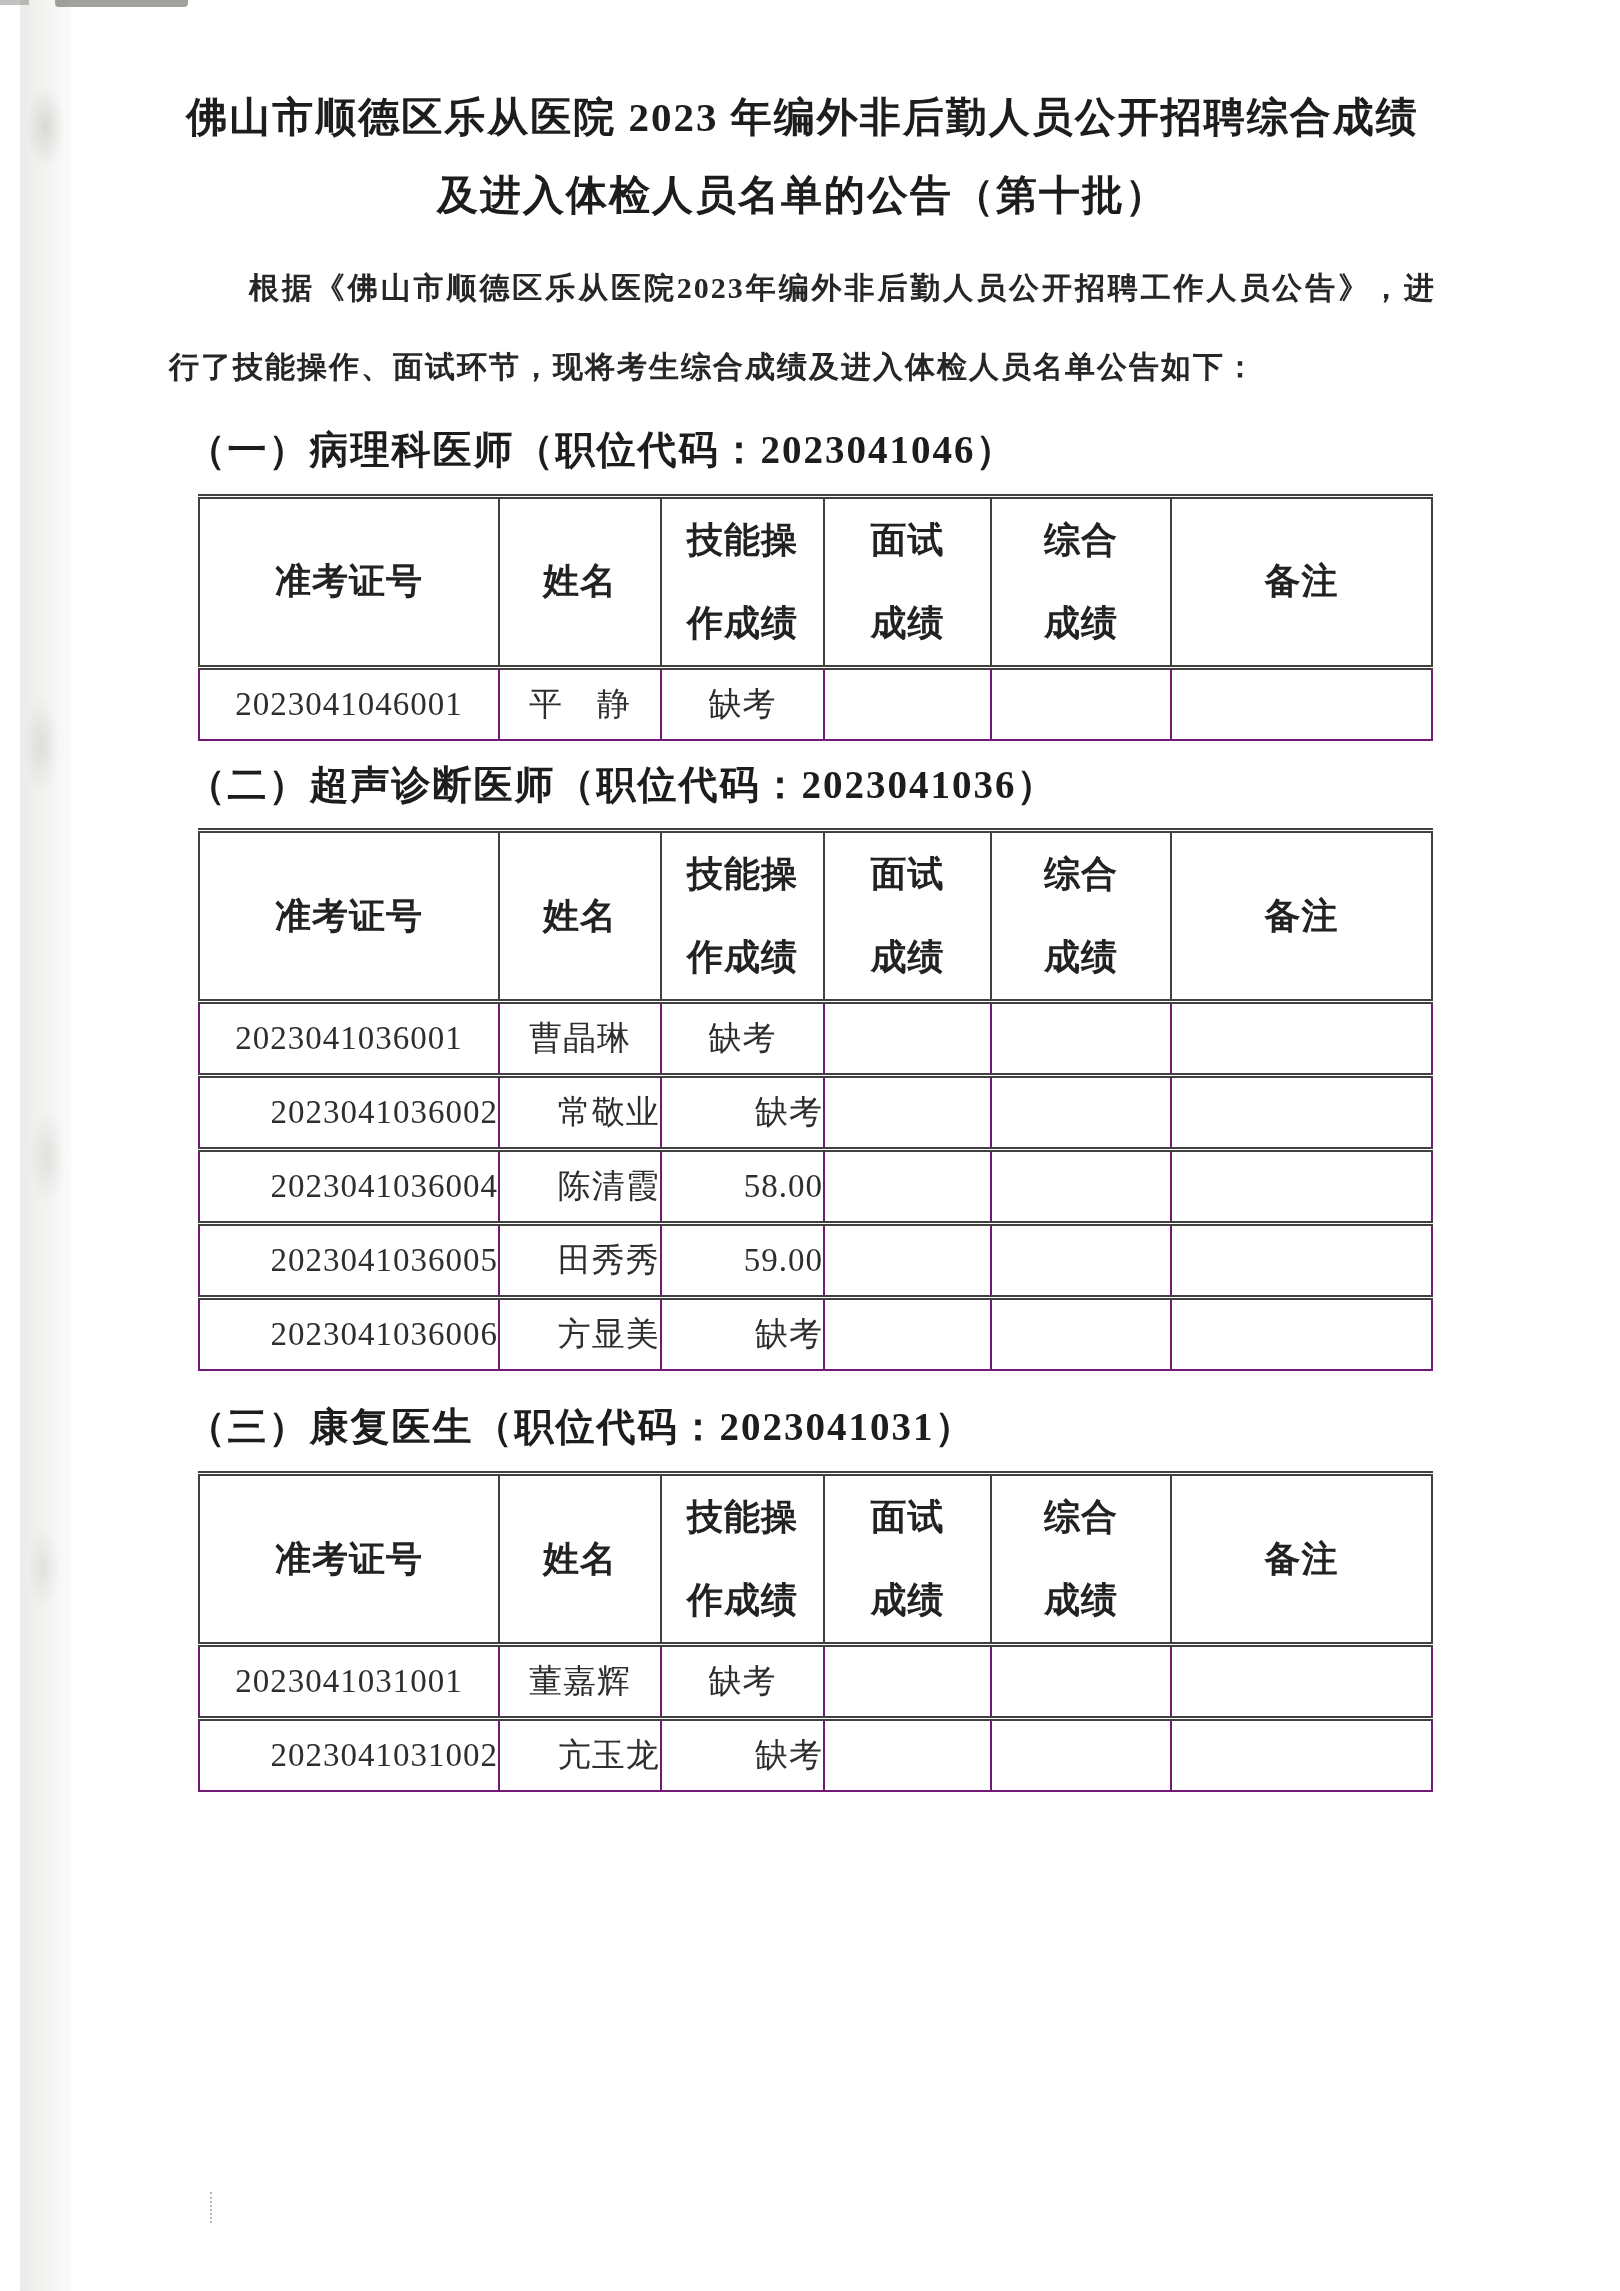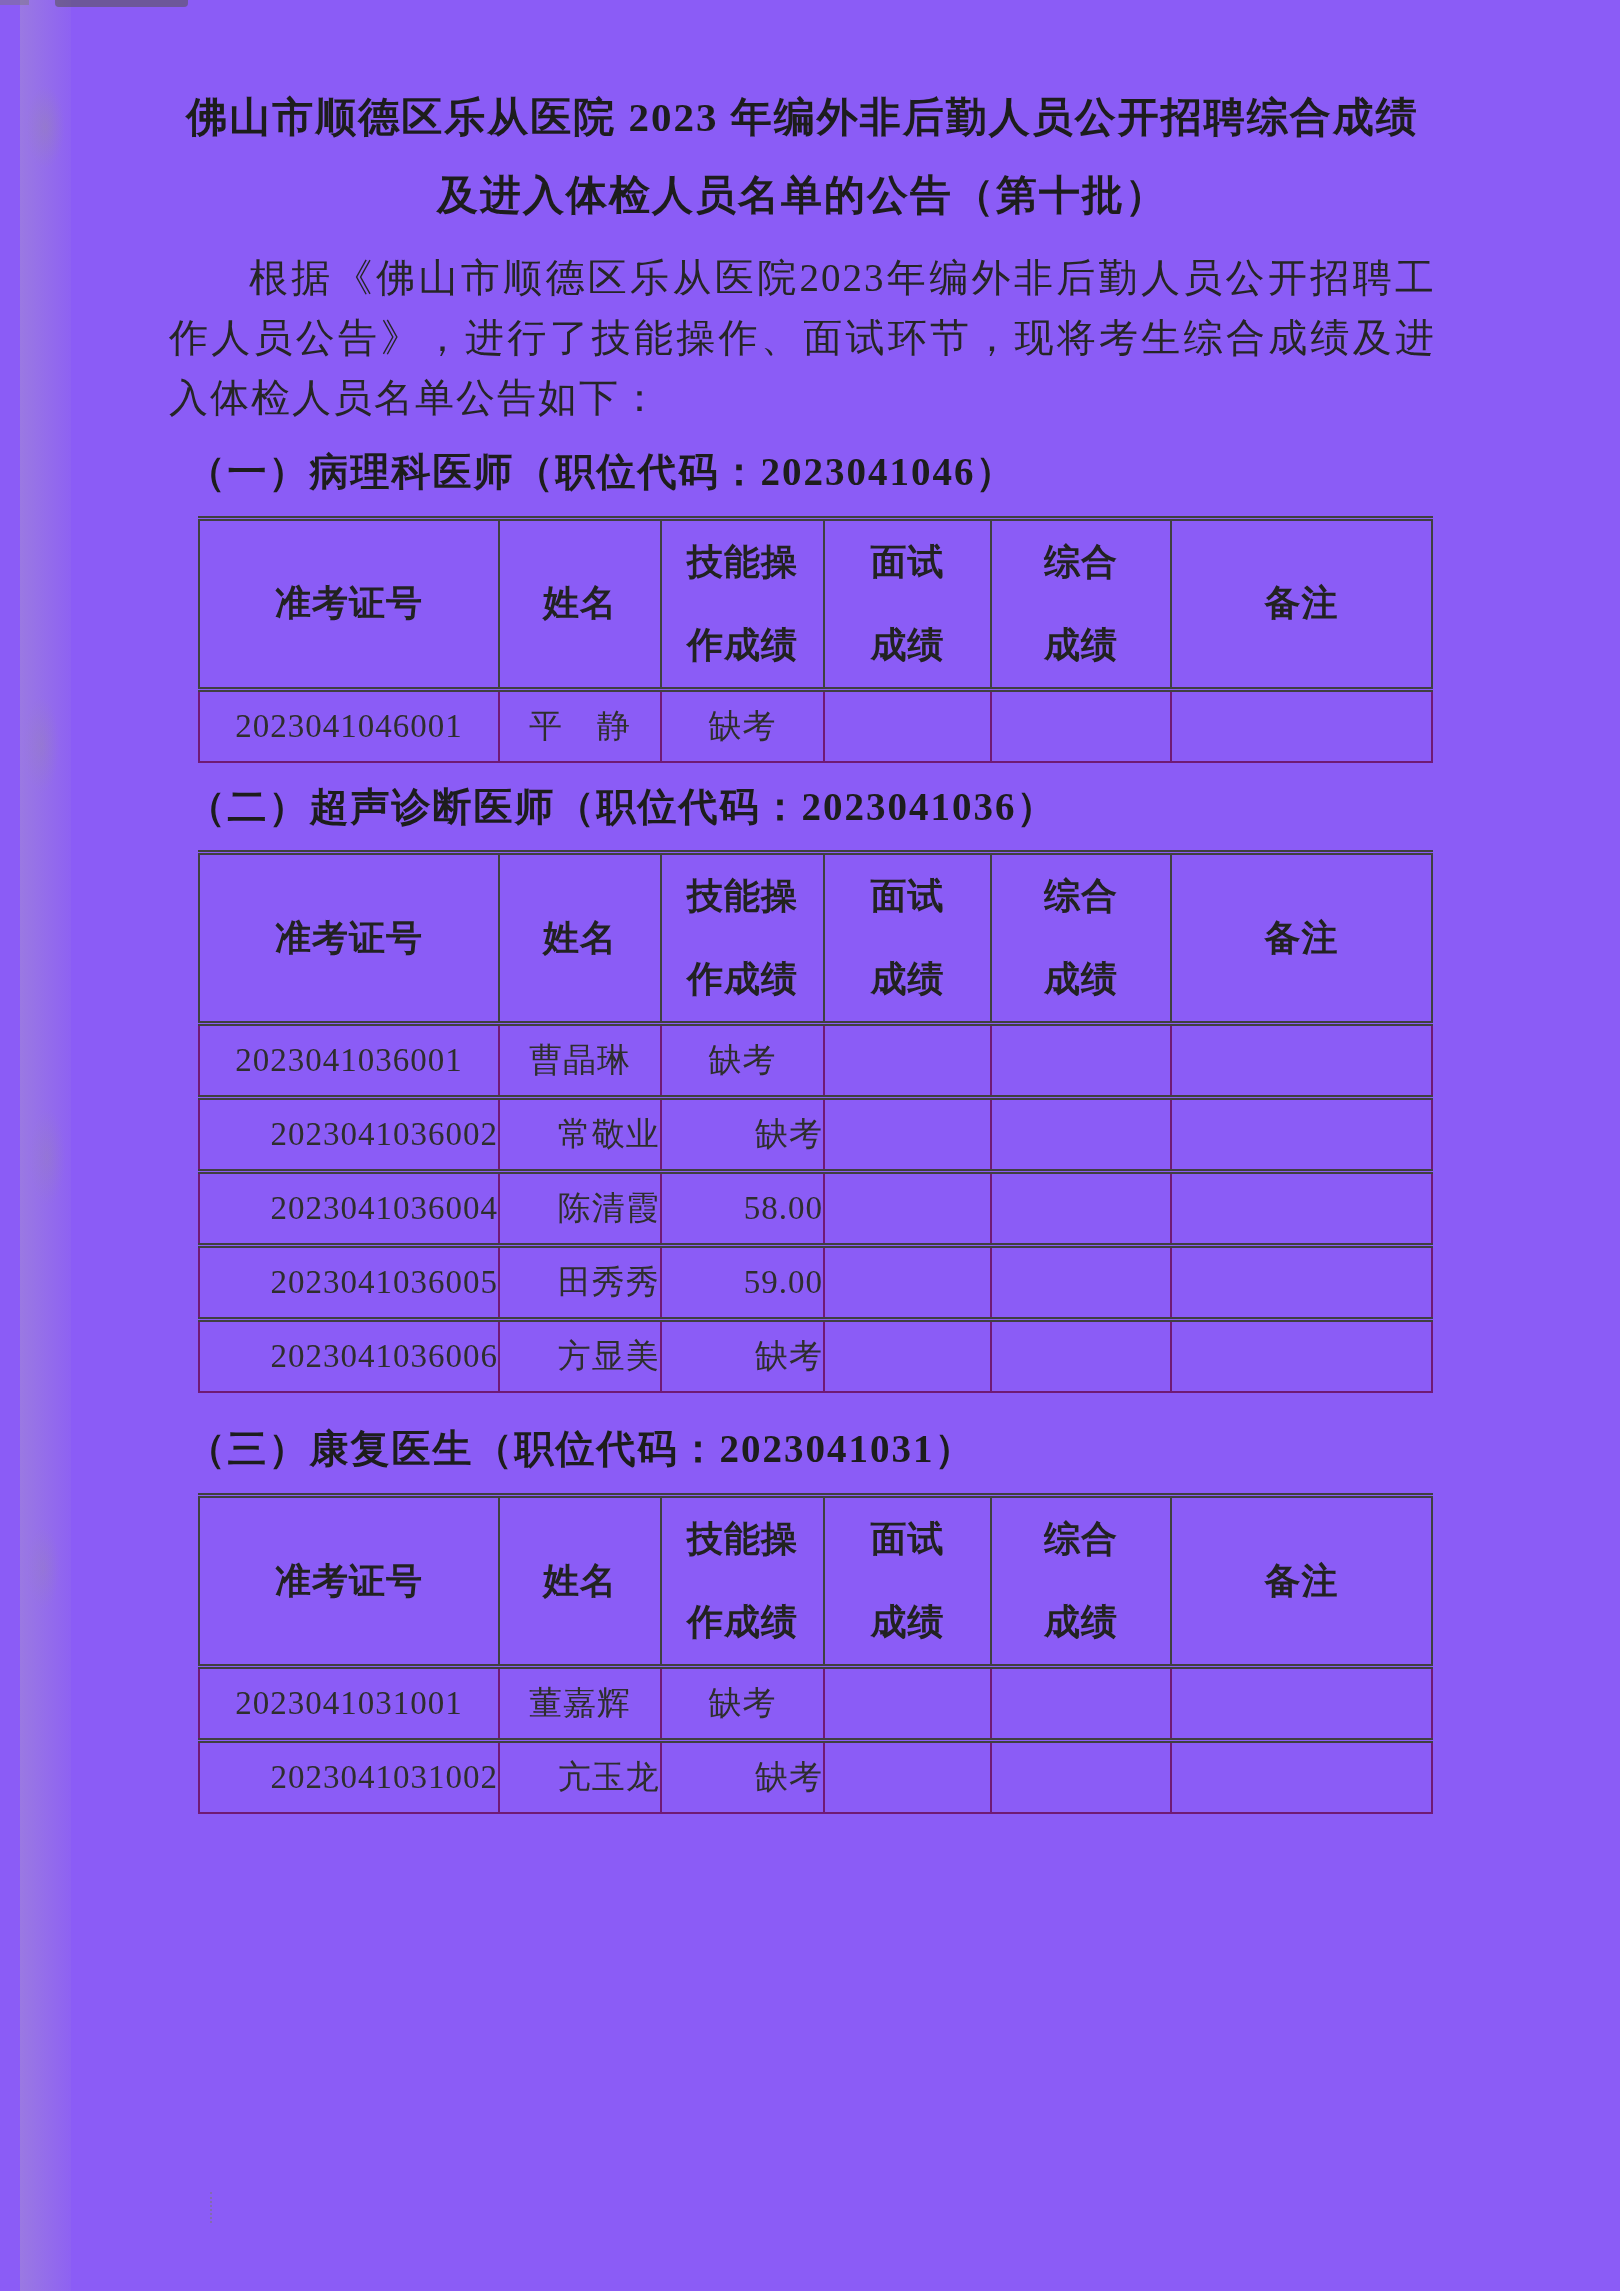--- a/index.html
+++ b/index.html
@@ -1,19 +1,19 @@
 <!DOCTYPE html>
 <html lang="zh"><head>
 <meta charset="utf-8">
 <style>
   html,body { margin:0; padding:0; background:#e9e8e5; }
   .page {
     position:relative;
     width:1620px; height:2292px;
-    background:#8b5cf6;
+    background:#ffffff;
     overflow:hidden;
     font-family:"Liberation Serif","DejaVu Serif",serif;
     color:#2b2b2b;
   }
   
   .edge-band {
     position:absolute; left:19.6px; top:0; width:51px; height:100%;
     background:
       radial-gradient(27.4px 59px at 25.5px 127px, rgba(150,148,140,.28), rgba(150,148,140,0) 70%),
       radial-gradient(25.5px 69px at 21.6px 745px, rgba(150,148,140,.22), rgba(150,148,140,0) 70%),
@@ -24,22 +24,22 @@
   .smudge-a { position:absolute; top:0; left:55px; width:133px; height:6.9px; background:#55534f; opacity:.55; border-radius:0 0 3.9px 3.9px; }
   .smudge-b { position:absolute; top:0; left:0;  width:29px;  height:4.9px; background:#7a7874; opacity:.45; }
   .dots-artifact { position:absolute; left:210px; top:2192px; height:31px; width:0; border-left:2.9px dotted rgba(125,122,115,.55); }
 
   .content { padding:78px 184px 0 169px; }
 
   .title { margin:0; font-size:41px; font-weight:bold; line-height:78px; text-align:center; letter-spacing:2px; color:#1d1d1d; }
   .title .tline { display:block; }
 
   .intro {
-    margin:13.7px 0 0; font-size:39px; line-height:60px;
-    text-align:justify; text-indent:80px; letter-spacing:2px; color:#262626;
+    margin:13.7px 0 0; font-size:30px; line-height:79px;
+    text-align:justify; text-indent:80px; letter-spacing:2px; color:#262626;font-weight:bold;
   }
 
   .sec  { margin:2.9px 0 0; font-size:39px; font-weight:bold; line-height:83px; text-indent:63px; letter-spacing:2px; color:#1d1d1d; }
   .sub  { margin:2px 0 0; font-size:39px; font-weight:bold; line-height:83px; text-indent:17.6px; letter-spacing:2px; color:#1d1d1d; }
   .sub3 { margin-top:13.7px; }
 
   table.score-table {
     width:1235px; margin:2.9px 0 0 29px;
     border-collapse:collapse; table-layout:fixed;
     border:2.9px solid #404040; border-top:5.9px double #404040;

